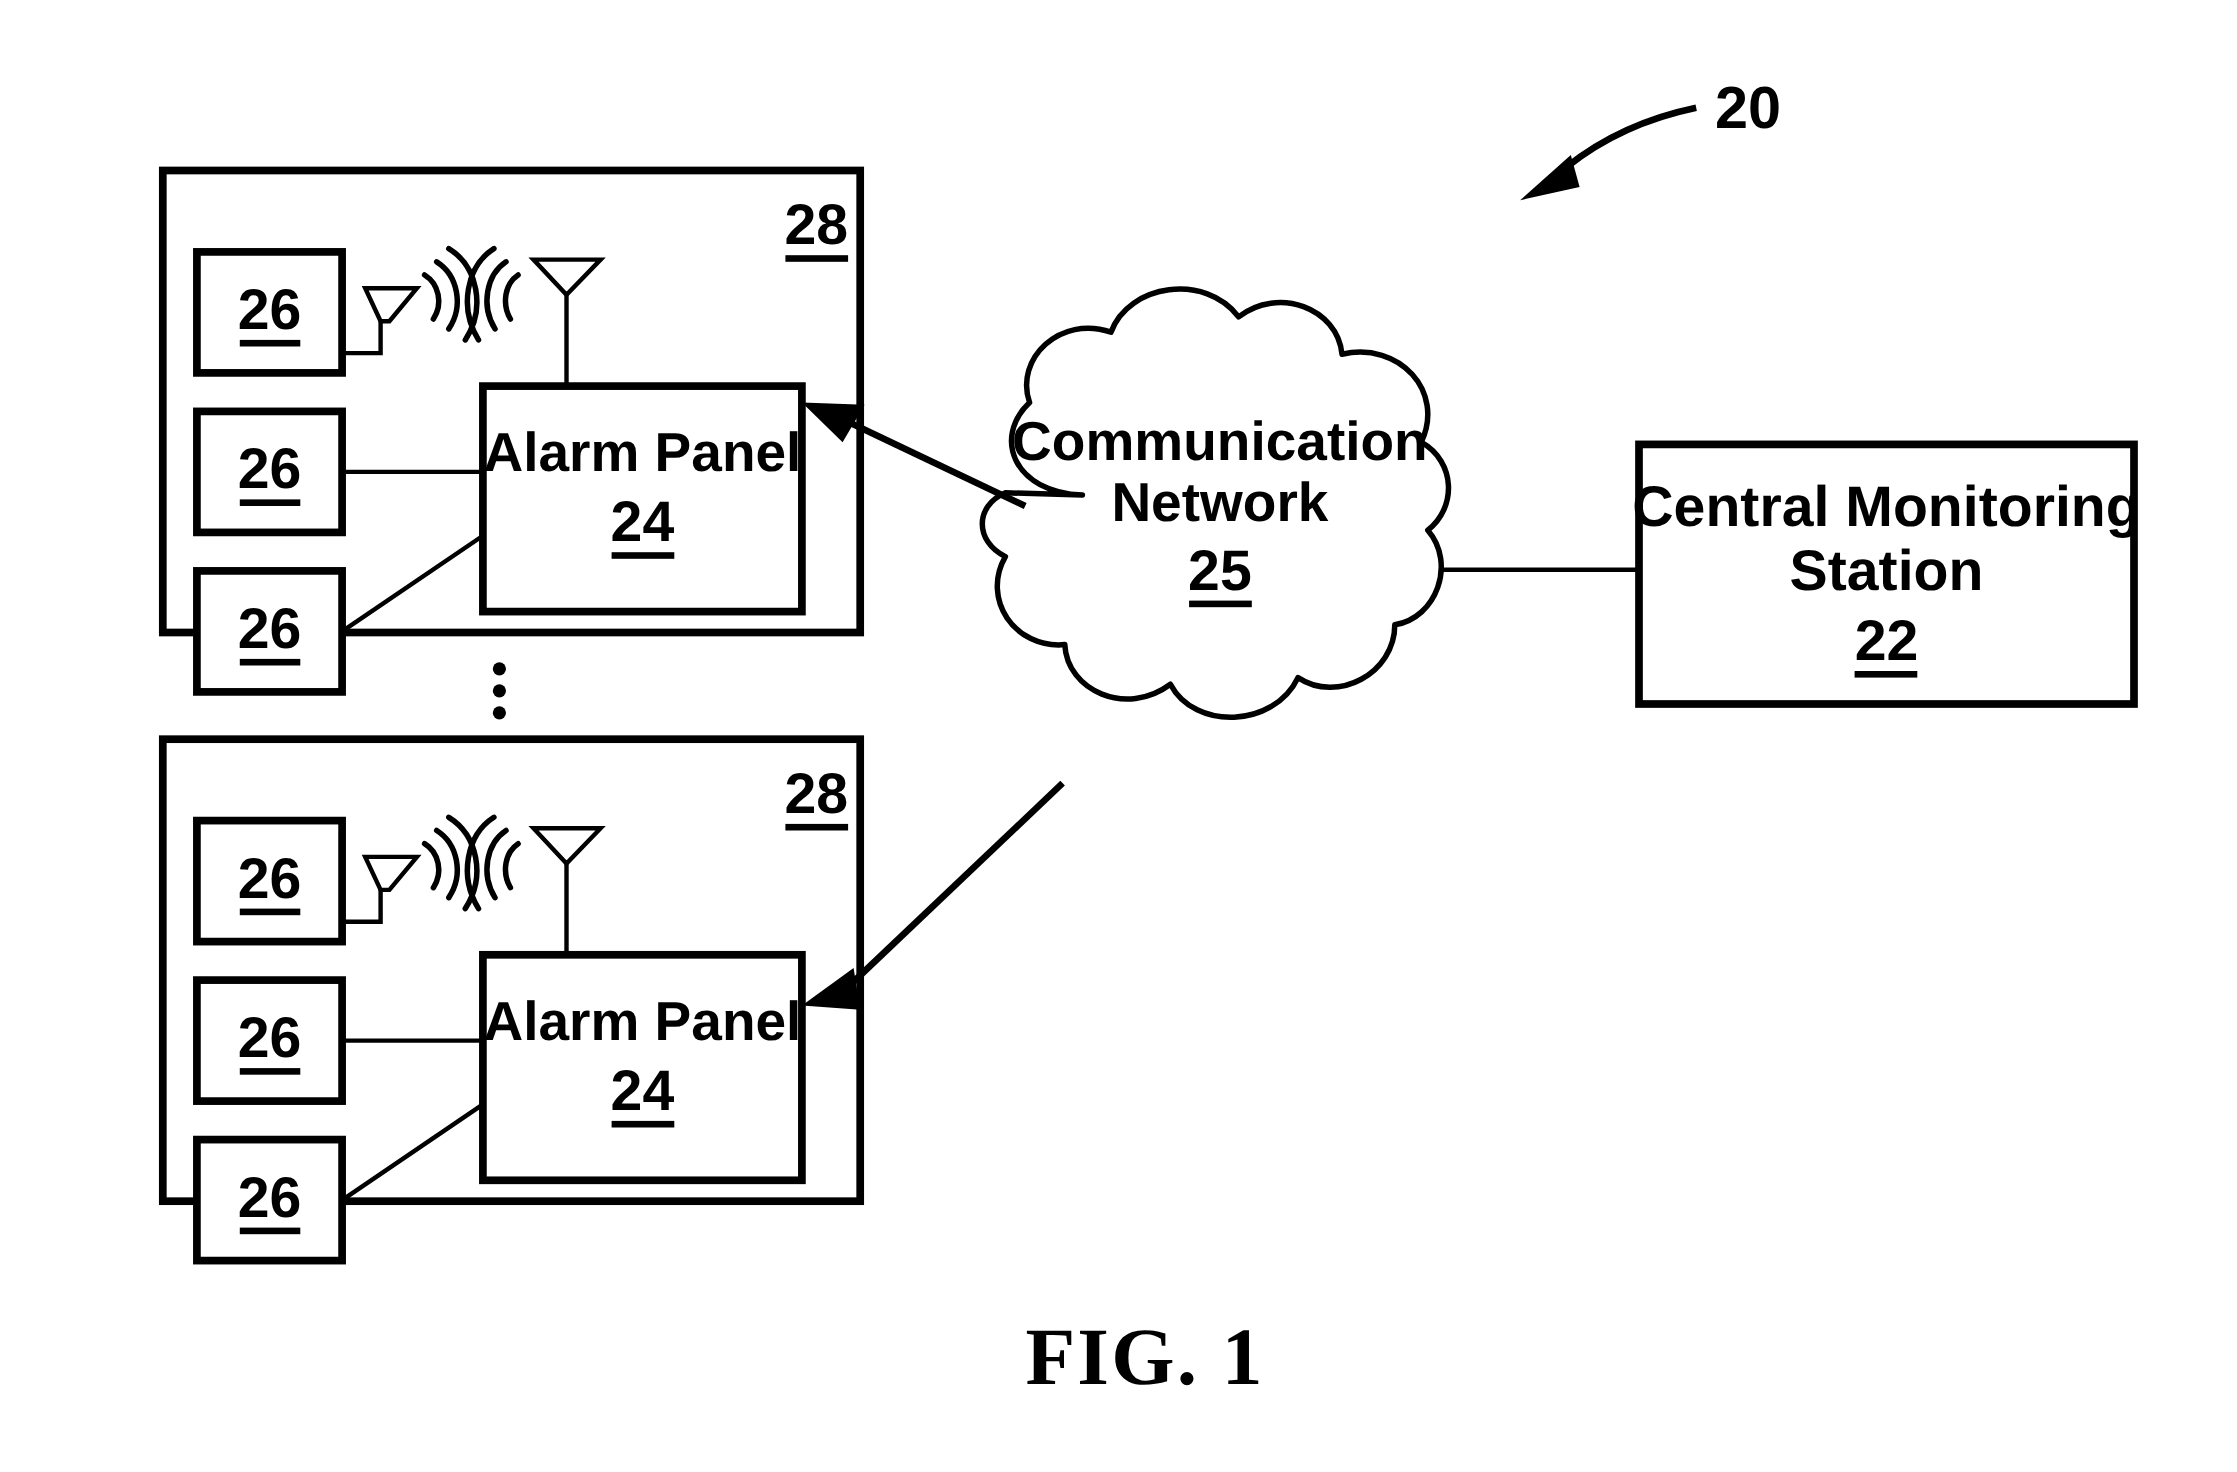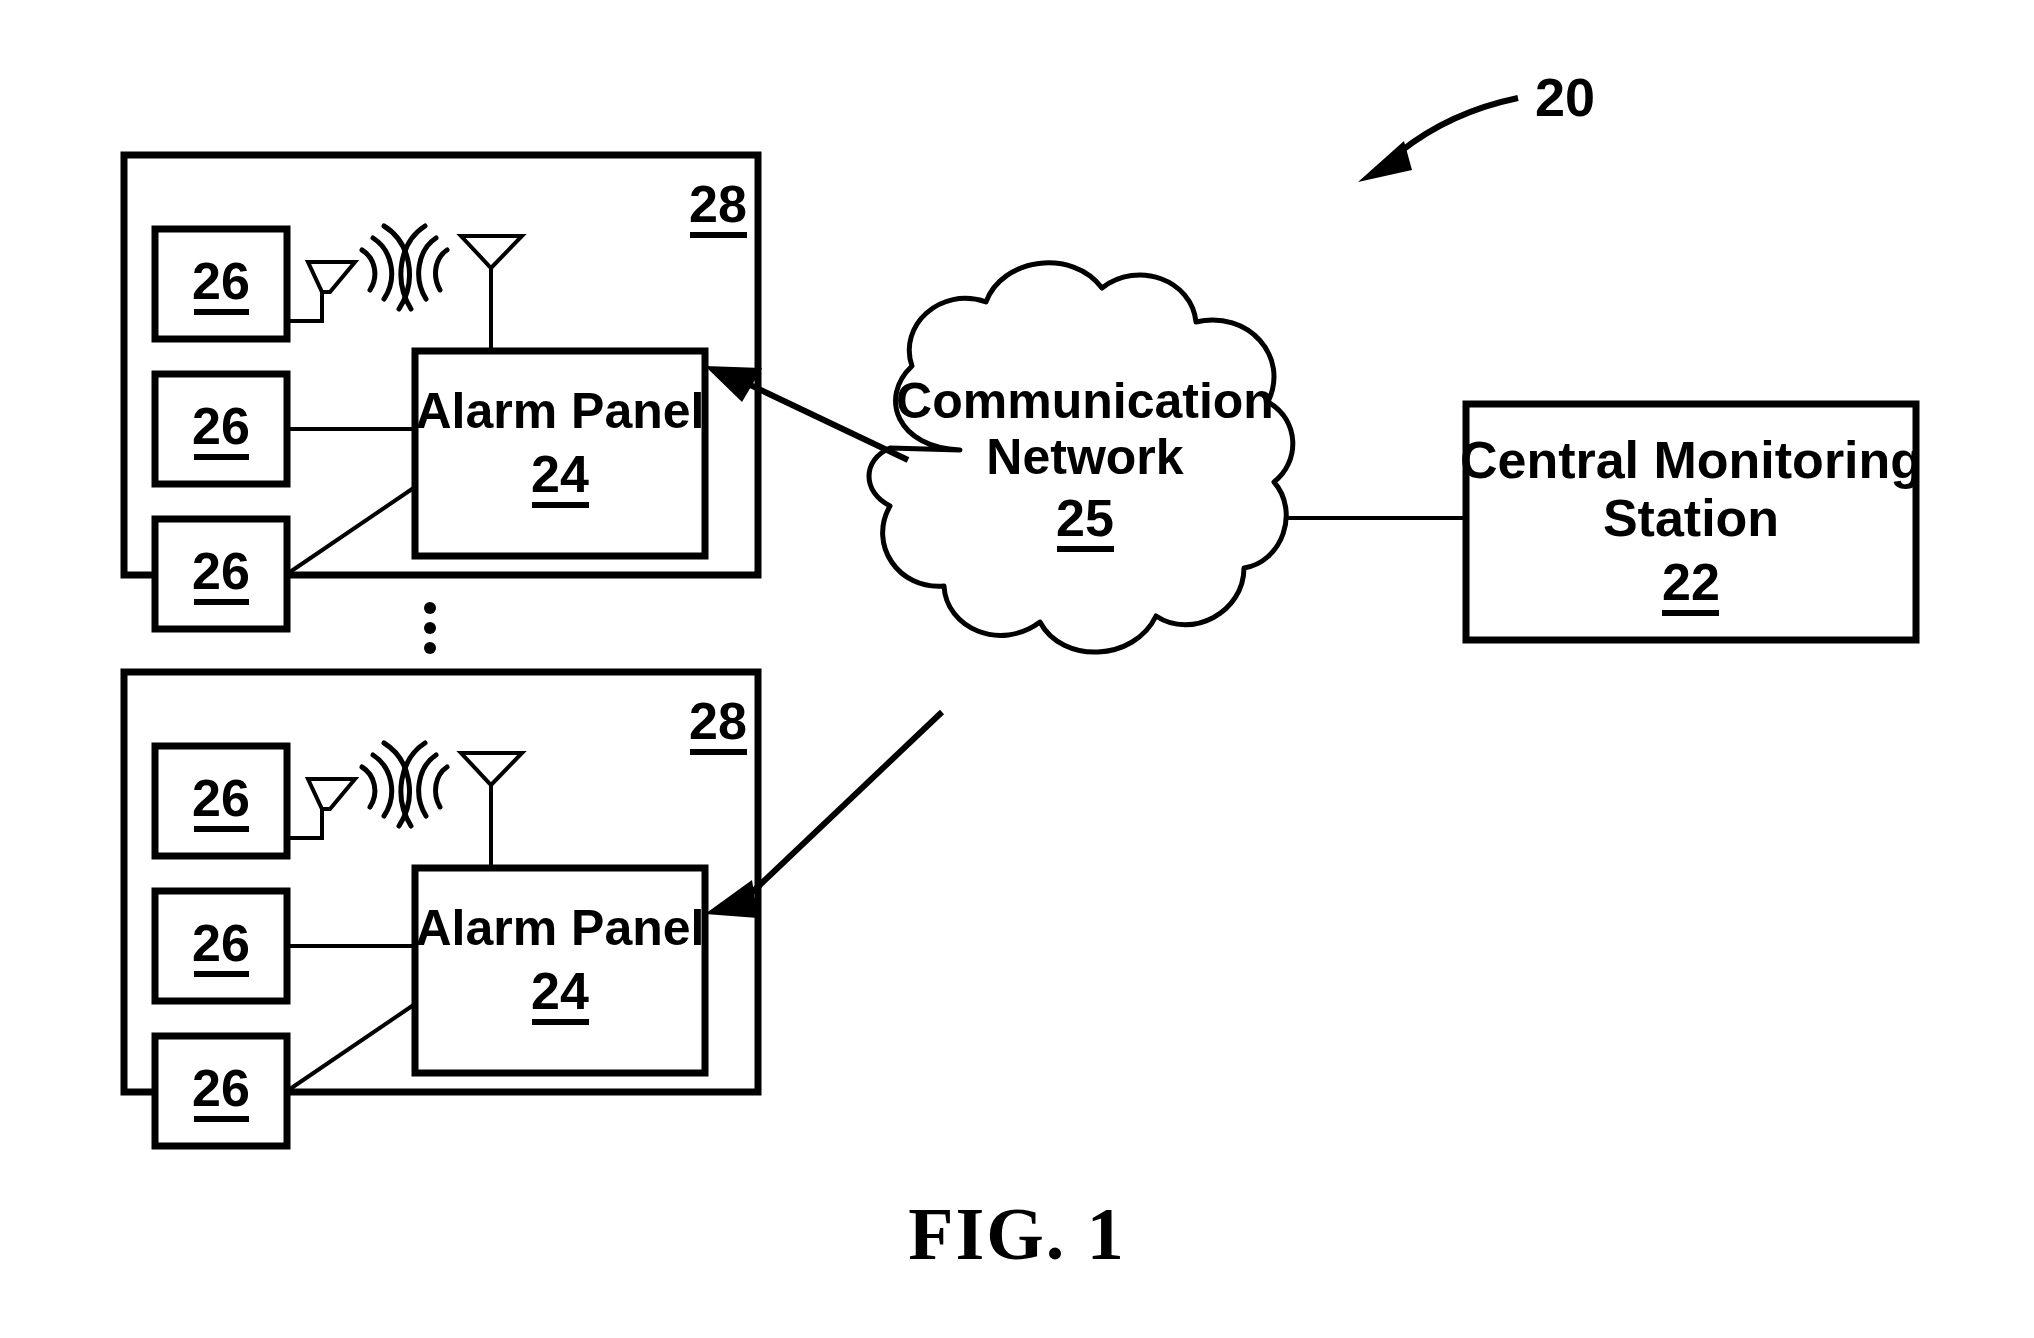--- a/index.html
+++ b/index.html
@@ -12,20 +12,21 @@
     width: 2034px;
     height: 1338px;
     font-family: "Liberation Sans", sans-serif;
     overflow: hidden;
   }
   #figure-root {
     position: relative;
     width: 1708px;
     height: 1338px;
     background: #ffffff;
+    margin-left: 24px;
   }
   svg#diagram {
     display: block;
     width: 2034px;
     height: 1338px;
   }
   .stroke-box {
     fill: #ffffff;
     stroke: #000000;
     stroke-width: 7;

